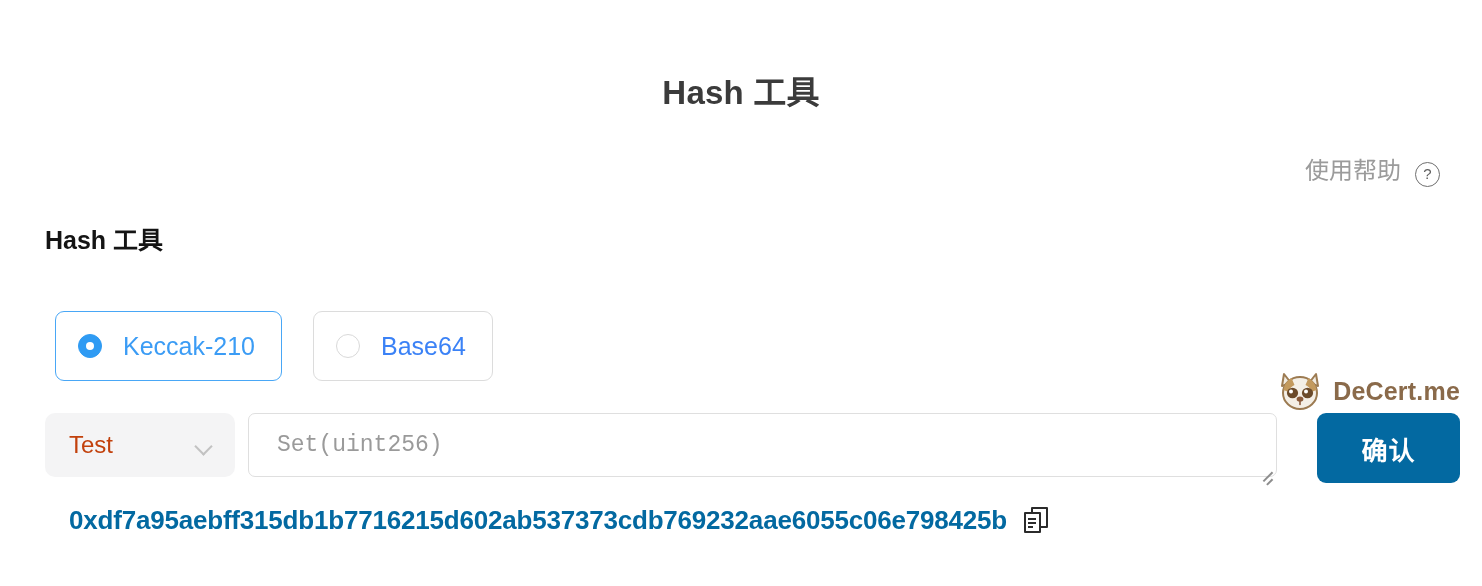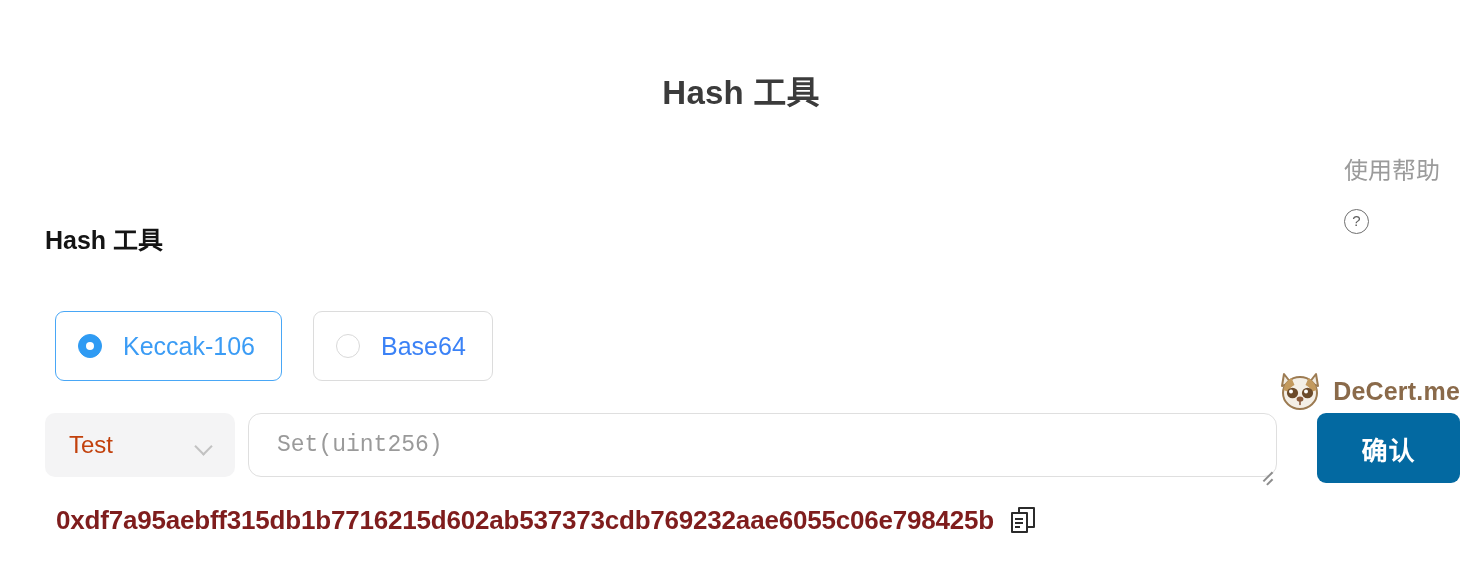--- a/index.html
+++ b/index.html
@@ -34,25 +34,24 @@
     letter-spacing: 0.2px;
     line-height: 46px;
   }
 
   
   .help-link {
     position: absolute;
     top: 155px;
     right: 42px;
     display: flex;
-    align-items: flex-start;
-    gap: 22px;
+    align-items: flex-end;
+    gap: 14px;
     cursor: pointer;
     user-select: none;
-    flex-direction: column;
   }
   .help-link-text {
     font-size: 24px;
     color: #9b9b9b;
     line-height: 32px;
   }
   .help-icon {
     width: 25px;
     height: 25px;
     border-radius: 50%;
@@ -184,21 +183,21 @@
     position: relative;
     margin-left: 13px;
     width: 1029px;
     height: 64px;
     flex: 0 0 auto;
   }
   .hash-textarea {
     width: 100%;
     height: 100%;
     border: 1.4px solid #dfdfdf;
-    border-radius: 13px;
+    border-radius: 7px;
     background: #ffffff;
     padding: 16px 22px 0 28px;
     font-family: "Liberation Mono", "DejaVu Sans Mono", monospace;
     font-size: 23px;
     line-height: 30px;
     color: #3c3c3c;
     resize: none;
     outline: none;
     overflow: hidden;
   }
@@ -247,24 +246,25 @@
     position: absolute;
     top: 503px;
     left: 56px;
     display: flex;
     align-items: center;
     gap: 17px;
   }
   .result-hash {
     font-size: 26px;
     font-weight: 700;
-    color: #7f1d1d;
+    color: #0369a1;
     line-height: 34px;
     letter-spacing: -0.2px;
     white-space: nowrap;
+    margin-left: 13px;
   }
   .copy-icon {
     width: 24px;
     height: 26px;
     position: relative;
     cursor: pointer;
     flex: 0 0 auto;
   }
   .copy-icon .sheet-back {
     position: absolute;
@@ -327,21 +327,21 @@
     <span class="help-link-text">使用帮助</span>
     <span class="help-icon">?</span>
   </div>
 
   <div class="section-heading">Hash 工具</div>
 
   <div class="radio-group">
 
     <div class="radio-card selected">
       <span class="radio-dot"></span>
-      <span class="radio-label">Keccak-106</span>
+      <span class="radio-label">Keccak-210</span>
     </div>
 
     <div class="radio-card">
       <span class="radio-dot"></span>
       <span class="radio-label">Base64</span>
     </div>
 
   </div>
 
   <div class="input-row">

